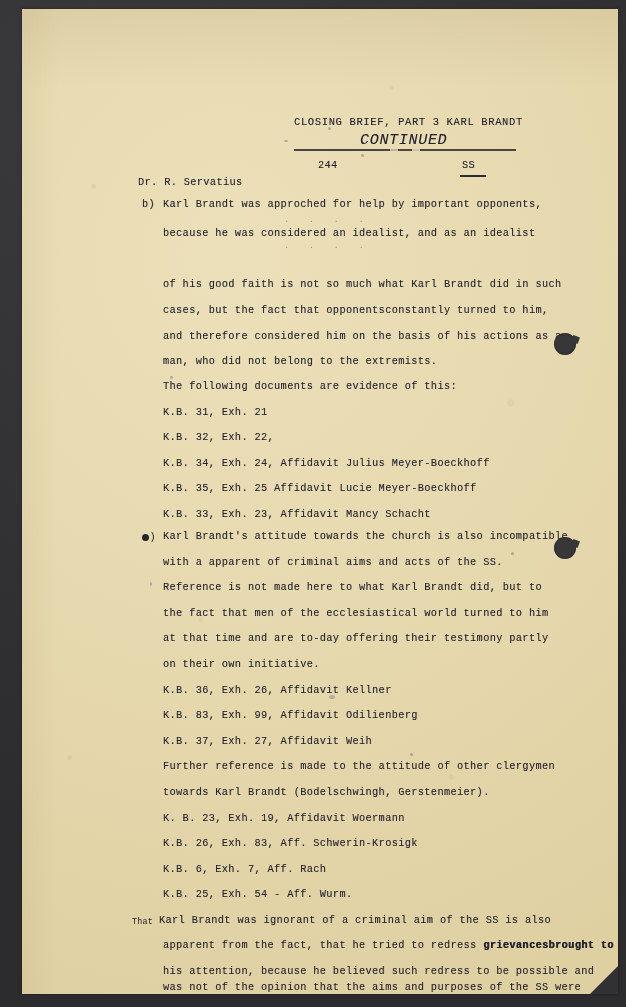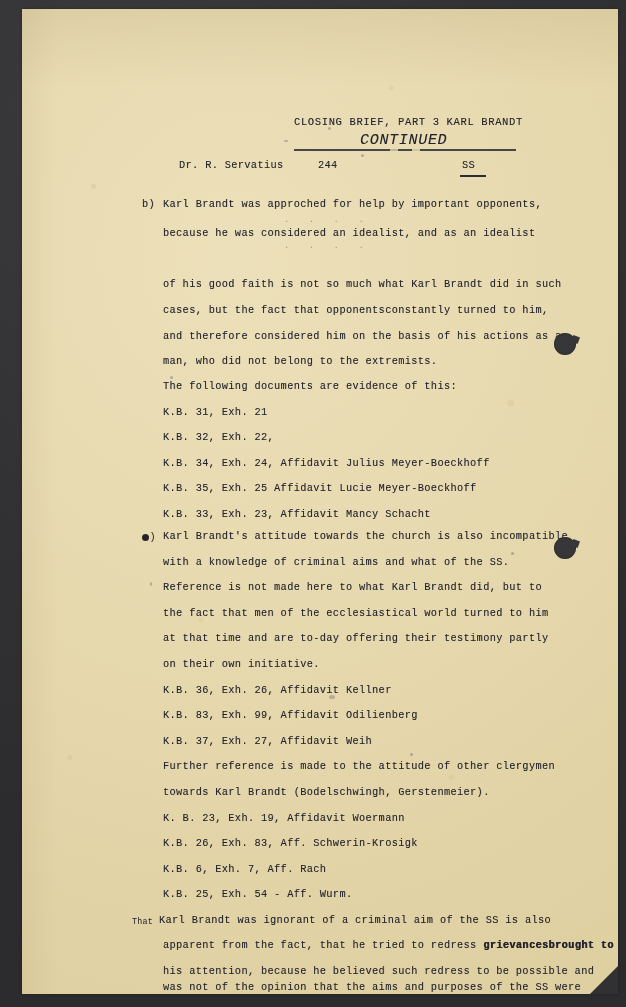--- a/index.html
+++ b/index.html
@@ -123,21 +123,21 @@
     background:
       linear-gradient(to right,
         #2b2b34 0 96px,
         rgba(43,43,52,0.25) 96px 104px,
         #2b2b34 104px 118px,
         rgba(43,43,52,0.15) 118px 126px,
         #2b2b34 126px 222px);
     opacity: 0.85;
   }
 
-  .hdr-author { left: 116px; top: 152px; margin-left: 41px; }
+  .hdr-author { left: 116px; top: 169px; }
   .hdr-page   { left: 296px; top: 152px; }
   .hdr-ss     { left: 440px; top: 152px; }
   .rule-ss {
     position: absolute;
     left: 438px;
     top: 166px;
     width: 26px;
     height: 1.6px;
     background: #2b2b34;
     z-index: 3;
@@ -222,21 +222,21 @@
 
     <div class="type body-line" style="left:141px; top:373px">The following documents are evidence of this:</div>
     <div class="type body-line" style="left:141px; top:399px">K.B. 31, Exh. 21</div>
     <div class="type body-line" style="left:141px; top:424px">K.B. 32, Exh. 22,</div>
     <div class="type body-line" style="left:141px; top:450px">K.B. 34, Exh. 24, Affidavit Julius Meyer-Boeckhoff</div>
     <div class="type body-line" style="left:141px; top:475px">K.B. 35, Exh. 25 Affidavit Lucie Meyer-Boeckhoff</div>
     <div class="type body-line" style="left:141px; top:501px">K.B. 33, Exh. 23, Affidavit Mancy Schacht</div>
 
     <div class="blob-marker" style="top:523px"><span class="blob"></span><span>)</span></div>
     <div class="type body-line" style="left:141px; top:523px">Karl Brandt's attitude towards the church is also incompatible</div>
-    <div class="type body-line" style="left:141px; top:549px">with a knowledge of criminal aims and what of the SS.</div>
+    <div class="type body-line" style="left:141px; top:549px">with a apparent of criminal aims and acts of the SS.</div>
     <div class="type body-line" style="left:141px; top:574px">Reference is not made here to what Karl Brandt did, but to</div>
 
     <div class="type body-line" style="left:141px; top:600px"><span>the fact that men of the ecclesiastical world turned to him</span></div>
 
     <div class="type body-line" style="left:141px; top:625px">at that time and are to-day offering their testimony partly</div>
     <div class="type body-line" style="left:141px; top:651px">on their own initiative.</div>
 
     <div class="type body-line" style="left:141px; top:677px">K.B. 36, Exh. 26, Affidavit Kellner</div>
     <div class="type body-line" style="left:141px; top:702px">K.B. 83, Exh. 99, Affidavit Odilienberg</div>
     <div class="type body-line" style="left:141px; top:728px">K.B. 37, Exh. 27, Affidavit Weih</div>

